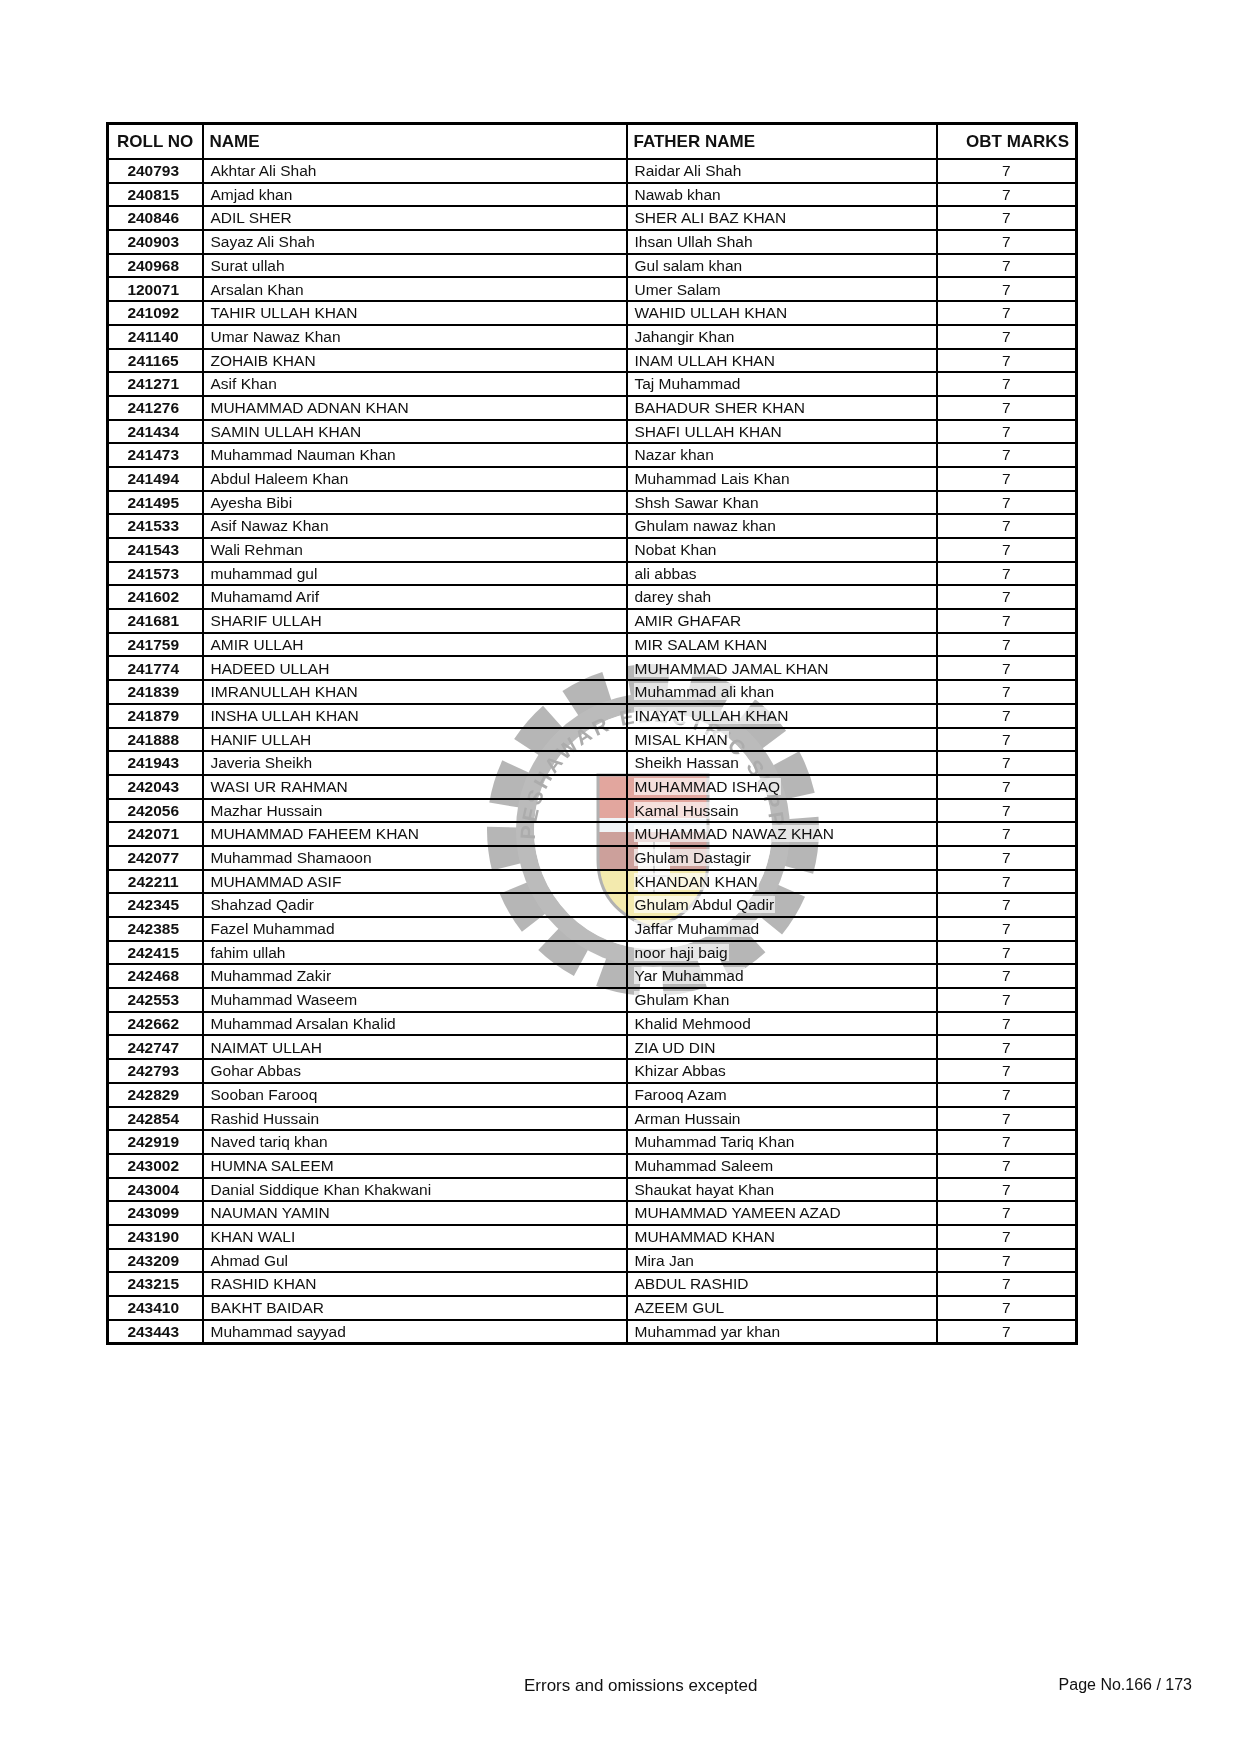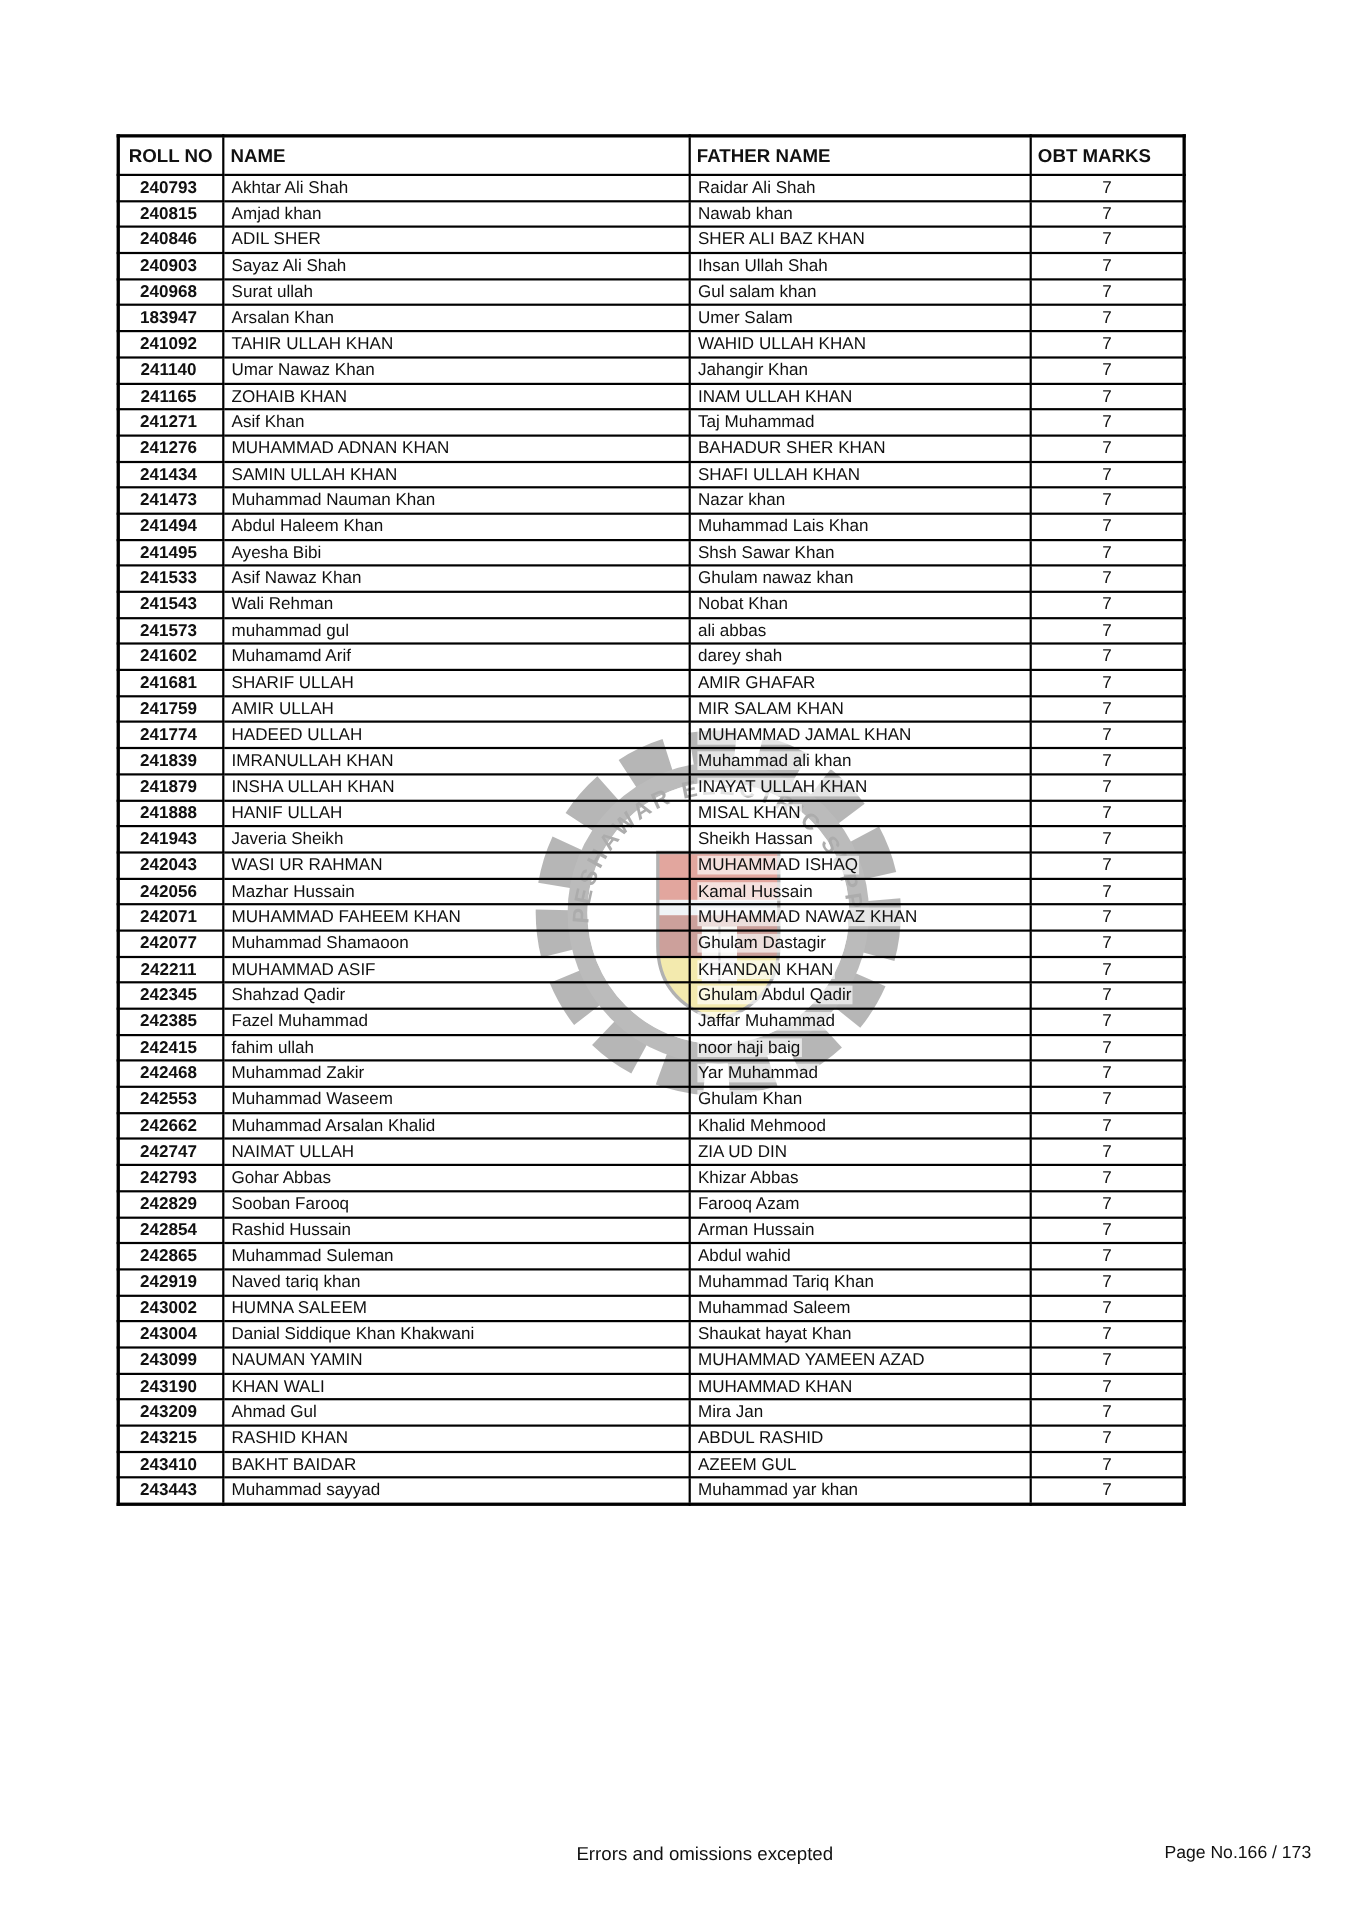--- a/index.html
+++ b/index.html
@@ -45,21 +45,21 @@
     vertical-align:middle;
     background:transparent;
   }
   .results-table th{
     height:33px;
     font-size:17px;
     font-weight:bold;
     text-align:left;
   }
   .results-table th.col-roll{text-align:left;padding-left:8px;}
-  .results-table th.col-marks{text-align:left;}
+  .results-table th.col-marks{text-align:right;}
   .results-table td{
     height:21.7px;
     font-size:15.5px;
     line-height:1;
   }
   .results-table td.col-roll{
     text-align:center;
     padding-right:10px;
     font-weight:bold;
   }
@@ -162,21 +162,21 @@
           <td class="col-father"><span class="cell-text">Ihsan Ullah Shah</span></td>
           <td class="col-marks"><span class="cell-text">7</span></td>
         </tr>
         <tr>
           <td class="col-roll"><span class="cell-text">240968</span></td>
           <td class="col-name"><span class="cell-text">Surat ullah</span></td>
           <td class="col-father"><span class="cell-text">Gul salam khan</span></td>
           <td class="col-marks"><span class="cell-text">7</span></td>
         </tr>
         <tr>
-          <td class="col-roll"><span class="cell-text">183947</span></td>
+          <td class="col-roll"><span class="cell-text">120071</span></td>
           <td class="col-name"><span class="cell-text">Arsalan Khan</span></td>
           <td class="col-father"><span class="cell-text">Umer Salam</span></td>
           <td class="col-marks"><span class="cell-text">7</span></td>
         </tr>
         <tr>
           <td class="col-roll"><span class="cell-text">241092</span></td>
           <td class="col-name"><span class="cell-text">TAHIR ULLAH KHAN</span></td>
           <td class="col-father"><span class="cell-text">WAHID ULLAH KHAN</span></td>
           <td class="col-marks"><span class="cell-text">7</span></td>
         </tr>
@@ -378,26 +378,20 @@
           <td class="col-father"><span class="cell-text">Farooq Azam</span></td>
           <td class="col-marks"><span class="cell-text">7</span></td>
         </tr>
         <tr>
           <td class="col-roll"><span class="cell-text">242854</span></td>
           <td class="col-name"><span class="cell-text">Rashid Hussain</span></td>
           <td class="col-father"><span class="cell-text">Arman Hussain</span></td>
           <td class="col-marks"><span class="cell-text">7</span></td>
         </tr>
         <tr>
-          <td class="col-roll"><span class="cell-text">242865</span></td>
-          <td class="col-name"><span class="cell-text">Muhammad Suleman</span></td>
-          <td class="col-father"><span class="cell-text">Abdul wahid</span></td>
-          <td class="col-marks"><span class="cell-text">7</span></td>
-        </tr>
-        <tr>
           <td class="col-roll"><span class="cell-text">242919</span></td>
           <td class="col-name"><span class="cell-text">Naved tariq khan</span></td>
           <td class="col-father"><span class="cell-text">Muhammad Tariq Khan</span></td>
           <td class="col-marks"><span class="cell-text">7</span></td>
         </tr>
         <tr>
           <td class="col-roll"><span class="cell-text">243002</span></td>
           <td class="col-name"><span class="cell-text">HUMNA SALEEM</span></td>
           <td class="col-father"><span class="cell-text">Muhammad Saleem</span></td>
           <td class="col-marks"><span class="cell-text">7</span></td>

